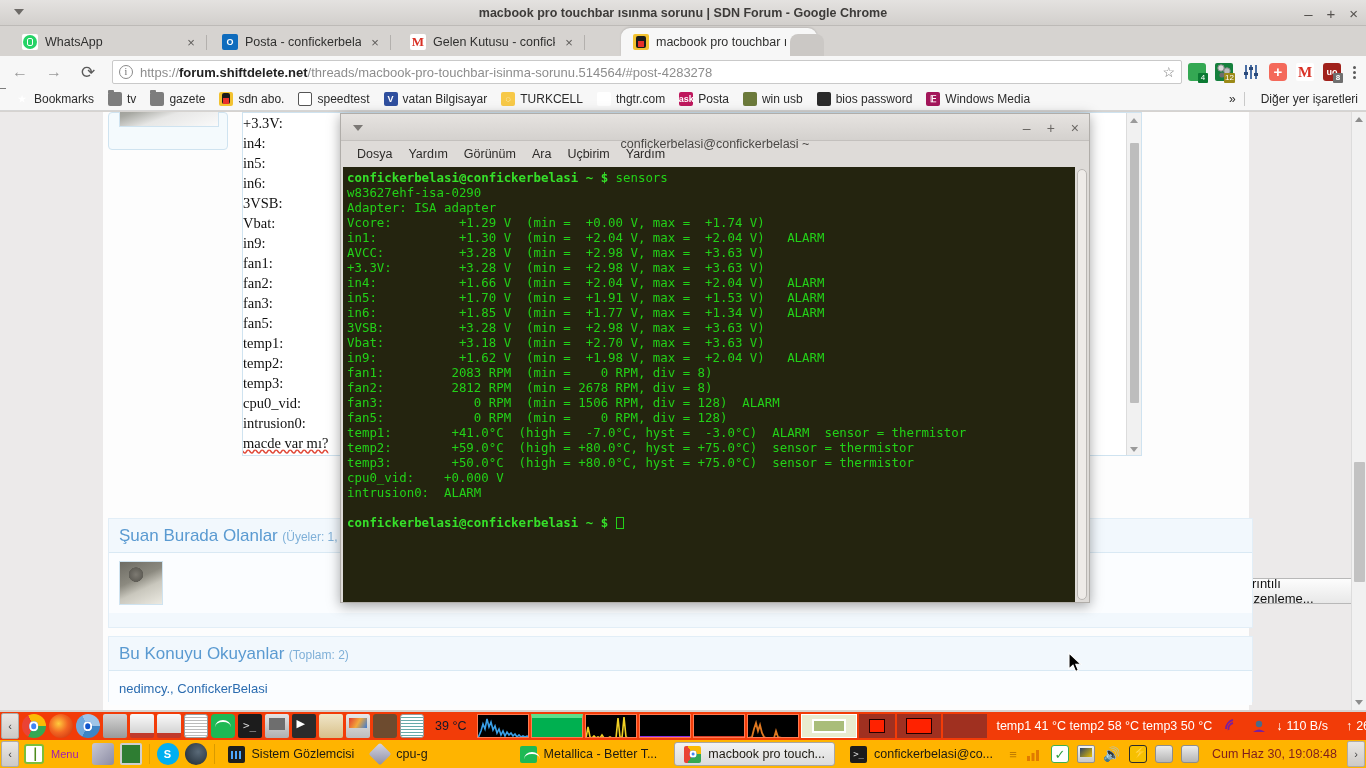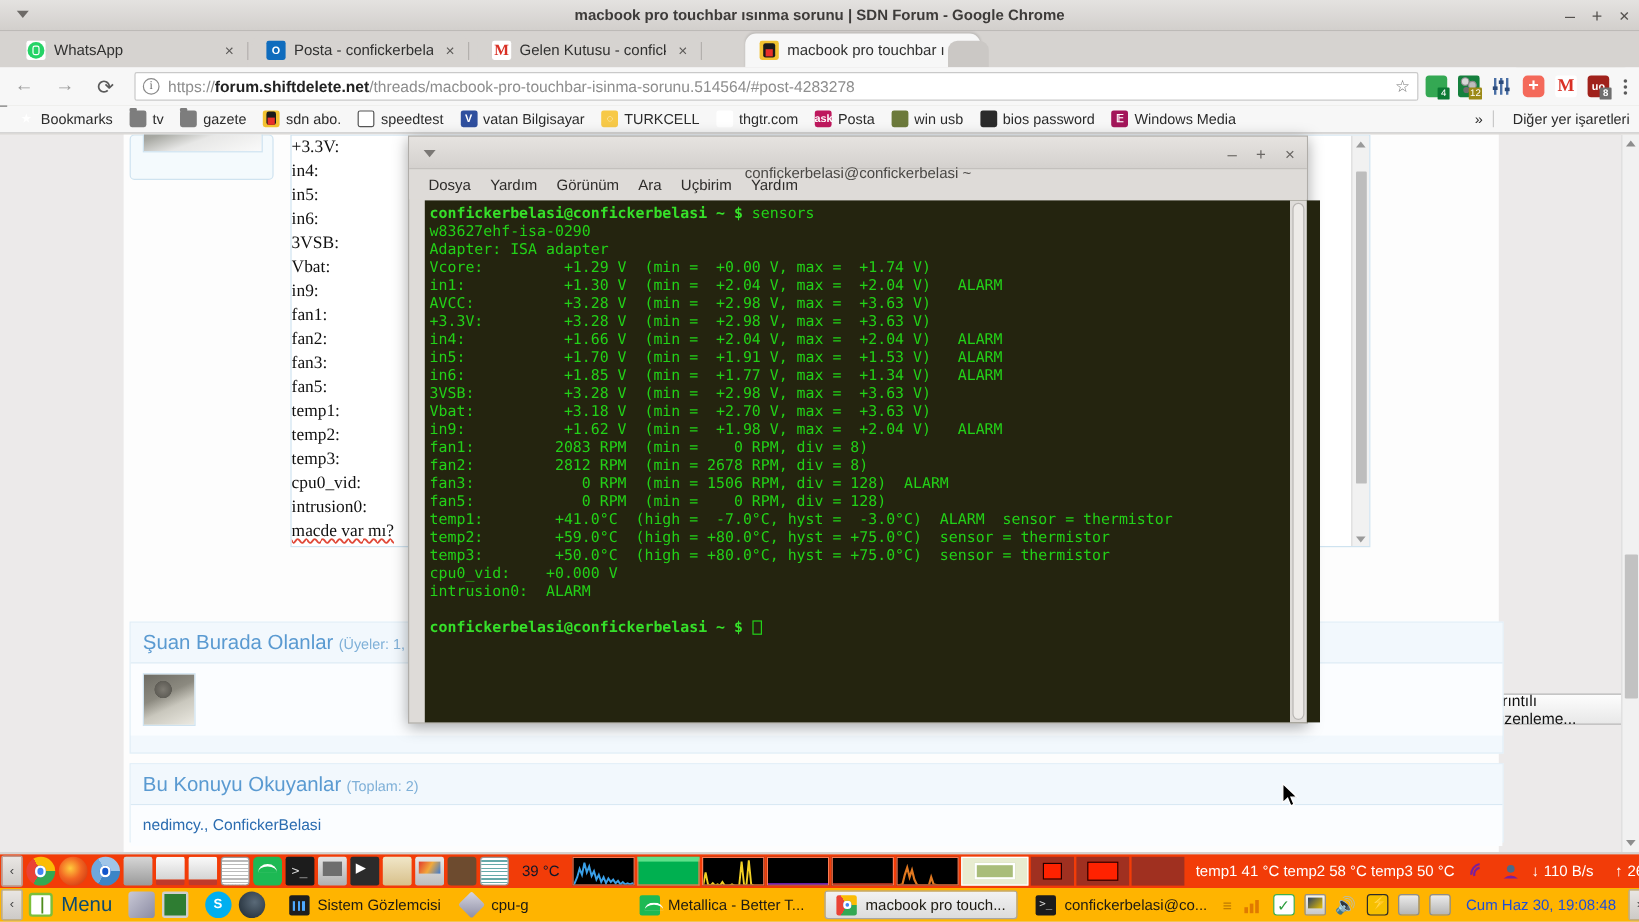--- a/index.html
+++ b/index.html
@@ -321,21 +321,21 @@
     display: flex; align-items: center; gap: 16px;
     font-size: 14px; color: #6a6764;
   }
   #term-menu {
     height: 25px; display: flex; align-items: center; gap: 0;
     padding-left: 8px; font-size: 12.5px; color: #2e2c2a;
     background: #dedbd8;
   }
   #term-menu .mi { padding: 0 8px; }
   #term-body {
-    position: absolute; left: 13px; top: 53px; width: 746px; height: 435px;
+    position: absolute; left: 2px; top: 53px; width: 746px; height: 435px;
     background: #24240f; overflow: hidden;
   }
   #term-text {
     position: absolute; left: 4px; top: 3px;
     font-family: "DejaVu Sans Mono", "Liberation Mono", monospace;
     font-size: 12.4px; line-height: 15px; color: #23d118;
     white-space: pre;
   }
   #term-text .bold { color: #36e02a; font-weight: bold; }
   #term-text .cursor {
@@ -396,36 +396,36 @@
   .netspeed { font-size: 12.5px; color: #fff; padding: 0 4px; white-space: nowrap;
     display: flex; align-items: center; gap: 4px; }
 
   
   #menu-btn { display: flex; align-items: center; gap: 7px; padding: 0 10px 0 4px; }
   #menu-btn .mint {
     width: 20px; height: 20px; border: 2px solid #7bbf3a; border-radius: 3px;
     background: #fff; display:flex; align-items:center; justify-content:center;
     font-size: 11px; color: #4e8c1d; font-weight: bold;
   }
-  #menu-btn .mlabel { font-size: 17px; color: #0c4a6e; }
+  #menu-btn .mlabel { font-size: 11px; color: #a21caf; }
   .bsep { width: 1px; height: 20px; background: #e2a000; margin: 0 4px; }
   .blaunch { width: 22px; height: 22px; margin: 0 3px; flex: 0 0 22px;
     border-radius: 3px; position: relative; }
   .winbtn {
     display: flex; align-items: center; gap: 7px; height: 24px;
     padding: 0 9px; font-size: 12.5px; color: #1d1a12; max-width: 175px;
   }
   .winbtn.raised {
     background: linear-gradient(#f2f2f2,#dcdcdc);
     border: 1px solid #a9a6a3; border-radius: 3px;
   }
   .winbtn .wi { width: 17px; height: 17px; flex: 0 0 17px; border-radius: 2px;
     position: relative; }
   .winbtn .wl { white-space: nowrap; overflow: hidden; text-overflow: ellipsis; }
-  #clock { font-size: 12.5px; color: #1d4ed8; padding: 0 9px; white-space: nowrap; }
+  #clock { font-size: 12.5px; color: #7f1d1d; padding: 0 9px; white-space: nowrap; }
 
   
   .ic-chrome { background:
       conic-gradient(from 210deg, #ea4335 0deg 120deg, #fbbc05 120deg 240deg, #34a853 240deg 360deg);
     border-radius: 50%; }
   .ic-chrome::after { content:""; position:absolute; left:50%; top:50%;
     transform: translate(-50%,-50%); width:40%; height:40%;
     background:#4285f4; border-radius:50%; box-shadow: 0 0 0 2px #fff inset; }
   .ic-firefox { background: radial-gradient(circle at 40% 40%, #ffcb3c 0%, #f26522 45%, #c32c0d 100%);
     border-radius: 50%; }

